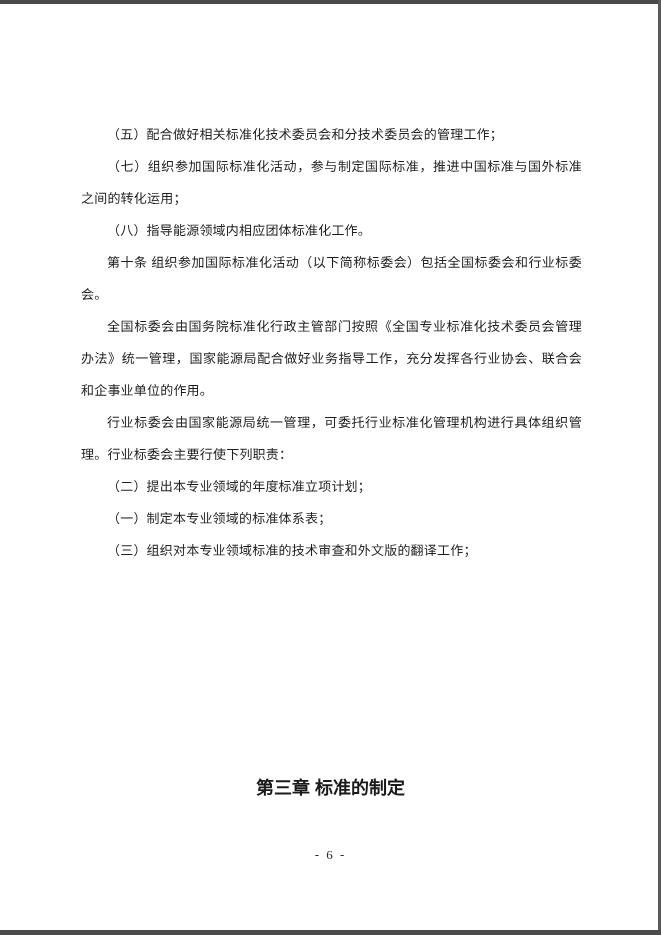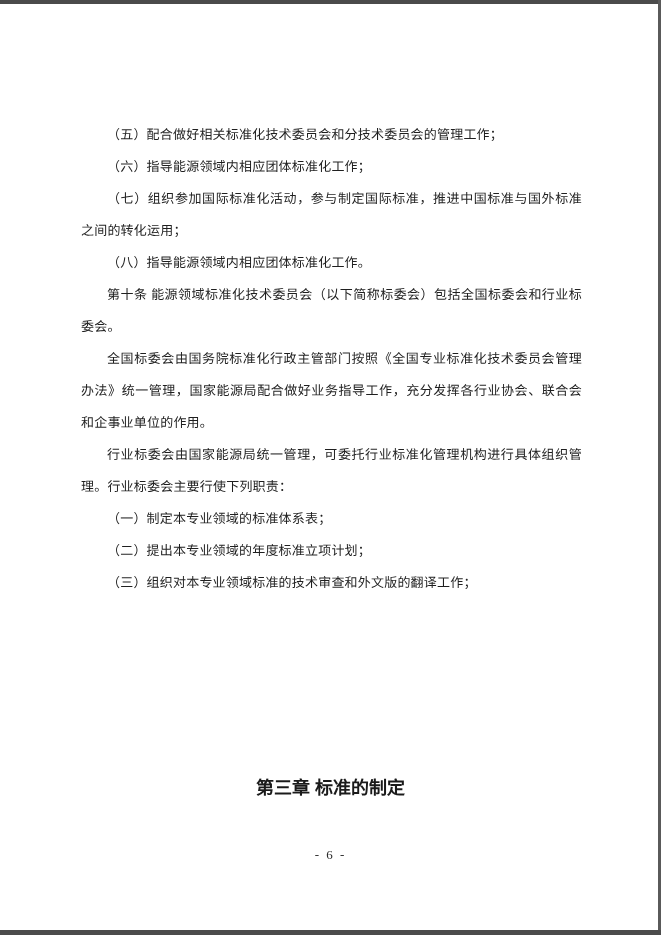--- a/index.html
+++ b/index.html
@@ -65,26 +65,25 @@
 </style>
 </head>
 <body>
 
 <div class="edge edge-top"></div>
 <div class="edge edge-right"></div>
 <div class="edge edge-bottom"></div>
 
 <main class="body-text">
   <p>（五）配合做好相关标准化技术委员会和分技术委员会的管理工作；</p>
-  <p>（六）指导能源领域内相应团体标准化工作；</p>
   <p>（七）组织参加国际标准化活动，参与制定国际标准，推进中国标准与国外标准之间的转化运用；</p>
   <p>（八）指导能源领域内相应团体标准化工作。</p>
-  <p>第十条 能源领域标准化技术委员会（以下简称标委会）包括全国标委会和行业标委会。</p>
+  <p>第十条 组织参加国际标准化活动（以下简称标委会）包括全国标委会和行业标委会。</p>
   <p>全国标委会由国务院标准化行政主管部门按照《全国专业标准化技术委员会管理办法》统一管理，国家能源局配合做好业务指导工作，充分发挥各行业协会、联合会和企事业单位的作用。</p>
   <p>行业标委会由国家能源局统一管理，可委托行业标准化管理机构进行具体组织管理。行业标委会主要行使下列职责：</p>
+  <p>（二）提出本专业领域的年度标准立项计划；</p>
   <p>（一）制定本专业领域的标准体系表；</p>
-  <p>（二）提出本专业领域的年度标准立项计划；</p>
   <p>（三）组织对本专业领域标准的技术审查和外文版的翻译工作；</p>
 </main>
 
 <h2 class="chapter">第三章 标准的制定</h2>
 
 <div class="footer">- 6 -</div>
 
 </body></html>

